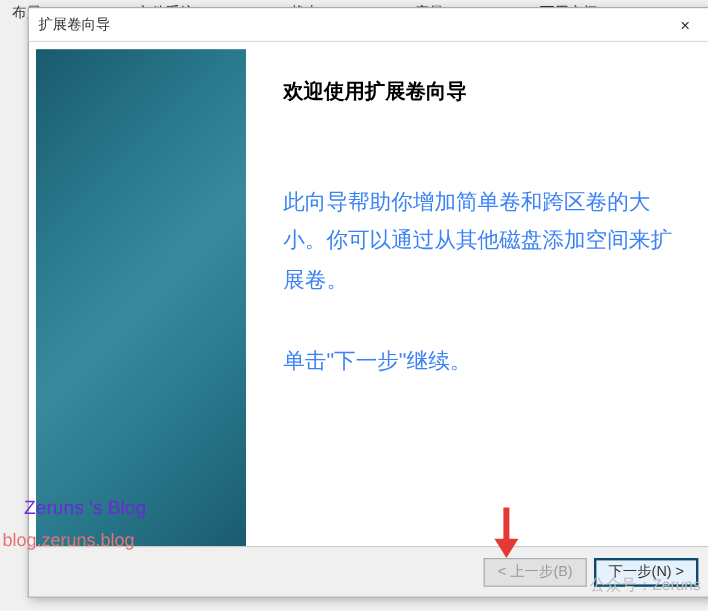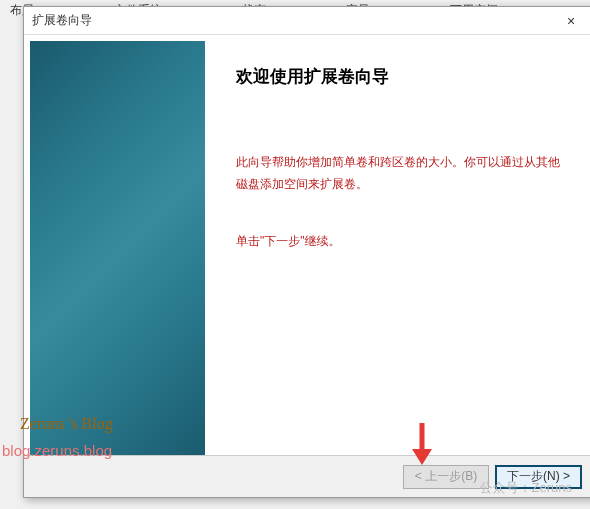--- a/index.html
+++ b/index.html
@@ -74,22 +74,22 @@
       flex: 1;
       padding: 30px 25px 20px 25px;
     }
     .wizard-title {
       font-size: 17px;
       font-weight: bold;
       color: #000;
       margin-bottom: 64px;
     }
     .wizard-text {
-      font-size: 12px;
-      color: #b91c1c;
+      font-size: 18px;
+      color: #3b82f6;
       line-height: 1.8;
       margin-bottom: 36px;
     }
     .button-bar {
       position: absolute;
       bottom: 0;
       left: 0;
       right: 0;
       height: 42px;
       background: #f0f0f0;
@@ -116,37 +116,37 @@
     }
     .btn.primary {
       border: 2px solid #0c4a6e;
       background: #e5f1fb;
     }
     .watermark-blog {
       position: absolute;
       bottom: 76px;
       left: 20px;
       font-size: 16px;
-      color: #a16207;
-      font-family: Liberation Serif, serif;
+      color: #6d28d9;
+      font-family: Liberation Sans, sans-serif;
       z-index: 100;
     }
     .watermark-url {
       position: absolute;
       bottom: 50px;
       left: 2px;
       font-size: 15px;
       color: #e57373;
       font-family: Arial, sans-serif;
       z-index: 100;
     }
     .watermark-wechat {
       position: absolute;
       bottom: 12px;
-      right: 18px;
+      right: 6px;
       font-size: 13px;
       color: #bbb;
       z-index: 50;
       pointer-events: none;
     }
     .red-arrow {
       position: absolute;
       bottom: 42px;
       left: 408px;
       z-index: 200;

